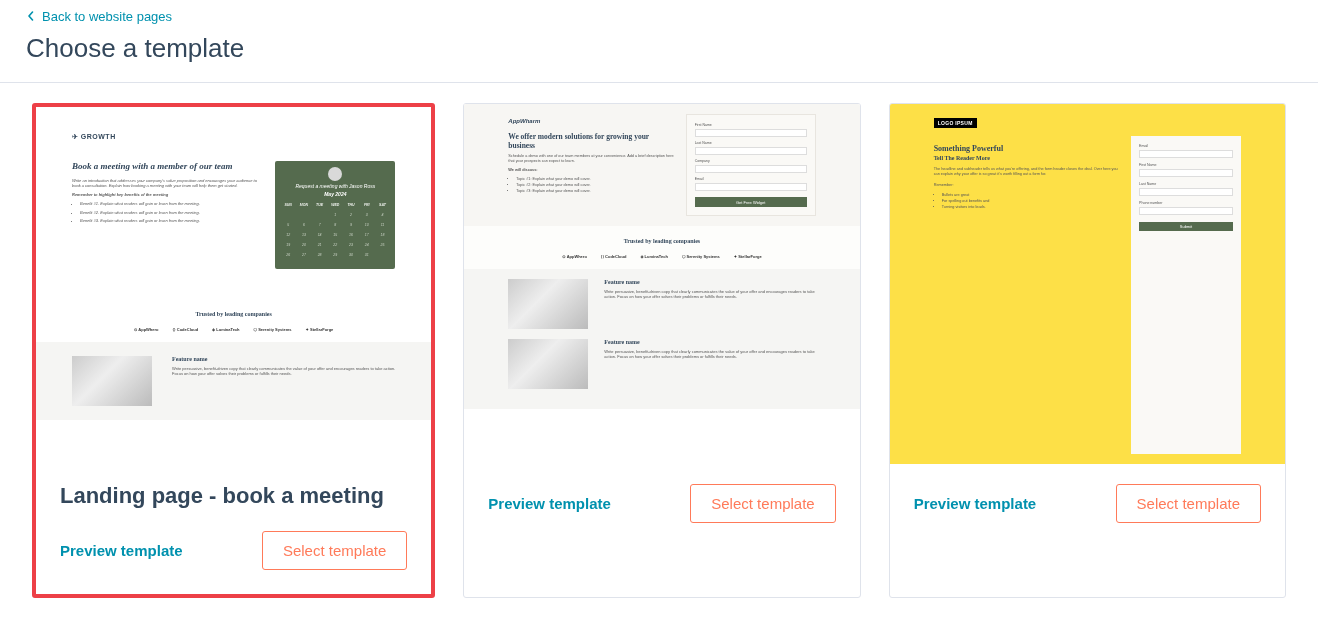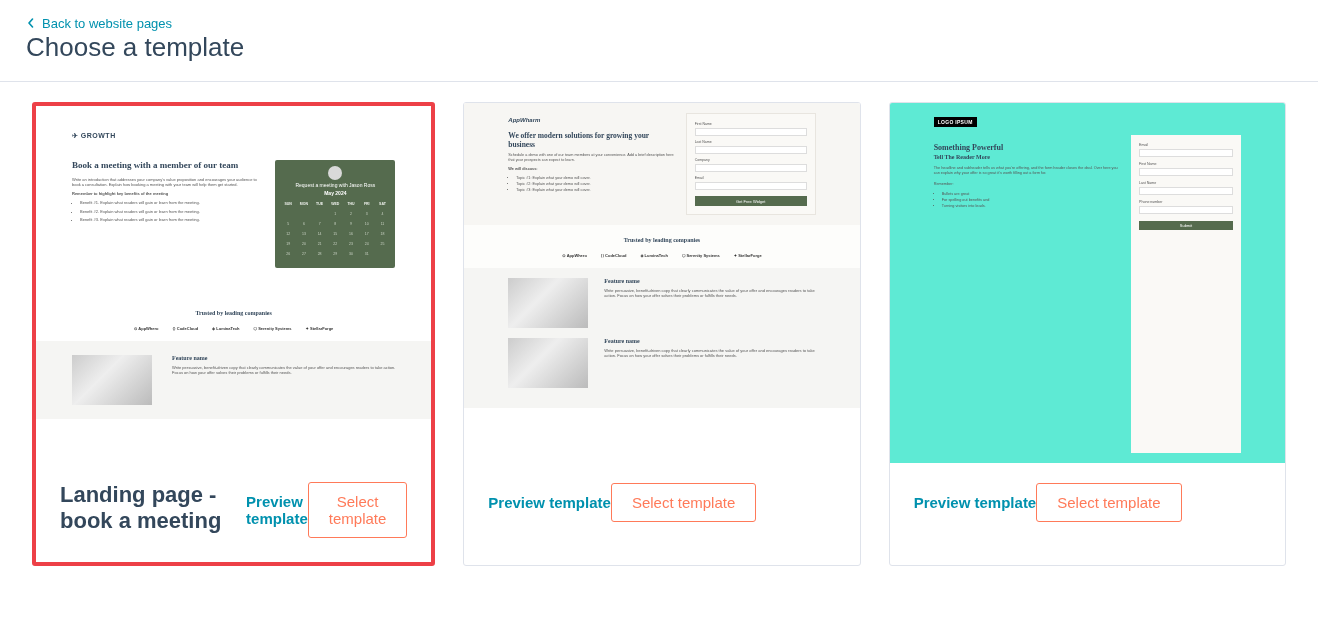--- a/index.html
+++ b/index.html
@@ -3,38 +3,39 @@
 <meta charset="utf-8">
 <style>
   * { box-sizing: border-box; margin: 0; padding: 0; }
   body {
     font-family: -apple-system, BlinkMacSystemFont, "Segoe UI", Helvetica, Arial, sans-serif;
     background: #fff;
     color: #33475b;
     width: 1318px;
   }
   .header-area {
-    padding: 14px 26px 18px 26px;
+    padding: 7px 26px 18px 26px;
     border-bottom: 1px solid #dfe3eb;
   }
   .back-link {
     display: inline-flex;
     align-items: center;
     gap: 6px;
     color: #0091ae;
     font-size: 13px;
     font-weight: 500;
     cursor: pointer;
     text-decoration: none;
   }
   .back-link svg { width: 10px; height: 10px; }
   .page-title {
     font-size: 26px;
     font-weight: 400;
     color: #33475b;
+    margin-top: 8px;
   }
   .grid {
     display: flex;
     gap: 28px;
     padding: 20px 32px;
   }
   .card {
     width: 410px;
     border: 1px solid #dfe3eb;
     border-radius: 3px;
@@ -53,21 +54,21 @@
     background: #fff;
     position: relative;
     overflow: hidden;
     font-size: 5px;
   }
   .card.highlighted .thumb { height: 356px; }
 
   
   .t1-top { padding:26px 36px 0 36px; }
   .t1-logo { font-size:7px; font-weight:700; letter-spacing:0.5px; }
-  .t1-body { display:flex; gap:14px; padding:20px 36px 30px 36px; align-items:flex-start; }
+  .t1-body { display:flex; gap:14px; padding:20px 36px 30px 36px; align-items:flex-start;font-style:italic; }
   .t1-left { flex:1; }
   .t1-left h3 { font-family: Georgia, serif; font-size:9px; line-height:1.2; margin-bottom:6px; }
   .t1-left p { font-size:4px; color:#555; line-height:1.3; margin-bottom:4px; }
   .t1-left ul { margin-left:8px; font-size:4px; color:#555; }
   .t1-left li { margin-bottom:3px; line-height:1.3; }
   .t1-cal {
     width: 120px; background:#556b4e; color:#fff; border-radius:2px;
     padding:6px 6px 10px 6px;
   }
   .t1-cal-av { width:14px; height:14px; border-radius:50%; background:#d9d9d9; margin:0 auto 2px; }
@@ -95,36 +96,37 @@
   .t2-form { width:130px; background:#faf9f6; padding:8px 8px; display:flex; flex-direction:column; gap:2px; border:0.5px solid #e8e5df;}
   .t2-form label { font-size:3.5px; color:#555; }
   .t2-form .inp { height:8px; background:#fff; border:0.5px solid #ddd; margin-bottom:2px; }
   .t2-form .btn { height:10px; background:#556b4e; color:#fff; font-size:4px; display:flex; align-items:center; justify-content:center; margin-top:2px; }
   .t2-trust { text-align:center; padding:12px 0 10px; background:#fdfdfb; }
   .t2-feat-sec { background:#f5f5f3; padding:10px 44px; }
   .t2-feat { display:flex; gap:16px; margin-bottom:10px; }
   .t2-feat .img { width:80px; height:50px; background:linear-gradient(135deg,#ccc 0%,#eee 40%,#bbb 100%); flex:none; }
 
   
-  .t3-wrap { display:flex; gap:8px; padding:10px 44px; background:#5eead4; height:100%;}
+  .t3-wrap { display:flex; gap:8px; padding:10px 44px; background:#fde047; height:100%;}
   .t3-left { flex:1; padding-top:4px;}
   .t3-logobox { background:#000; color:#fff; font-size:5px; font-weight:700; padding:2px 4px; display:inline-block; letter-spacing:0.3px;}
   .t3-left h3 { font-family:Georgia,serif; font-size:8px; margin-top:16px; }
   .t3-left h4 { font-family:Georgia,serif; font-size:6px; font-weight:700; margin-top:2px; margin-bottom:6px;}
   .t3-left p { font-size:3.8px; color:#555; line-height:1.4; margin-bottom:5px;}
   .t3-left ul { margin-left:8px; font-size:3.8px; color:#555;}
   .t3-left li { margin-bottom:2px; }
   .t3-form { width:110px; background:#faf9f6; padding:8px; display:flex; flex-direction:column; gap:2px; margin-top:22px;}
   .t3-form label { font-size:3.6px; color:#555; }
   .t3-form .inp { height:8px; background:#fff; border:0.5px solid #ddd; margin-bottom:3px; }
   .t3-form .btn { height:9px; background:#556b4e; color:#fff; font-size:4px; display:flex; align-items:center; justify-content:center; margin-top:2px;}
 
   .card-footer {
     padding: 20px 24px 24px 24px;
     display:flex;
+    flex-direction:column;
     gap: 22px;
   }
   .template-name {
     font-size: 22px;
     font-weight: 700;
     color: #33475b;
   }
   .card-actions {
     display:flex;
     justify-content:space-between;

